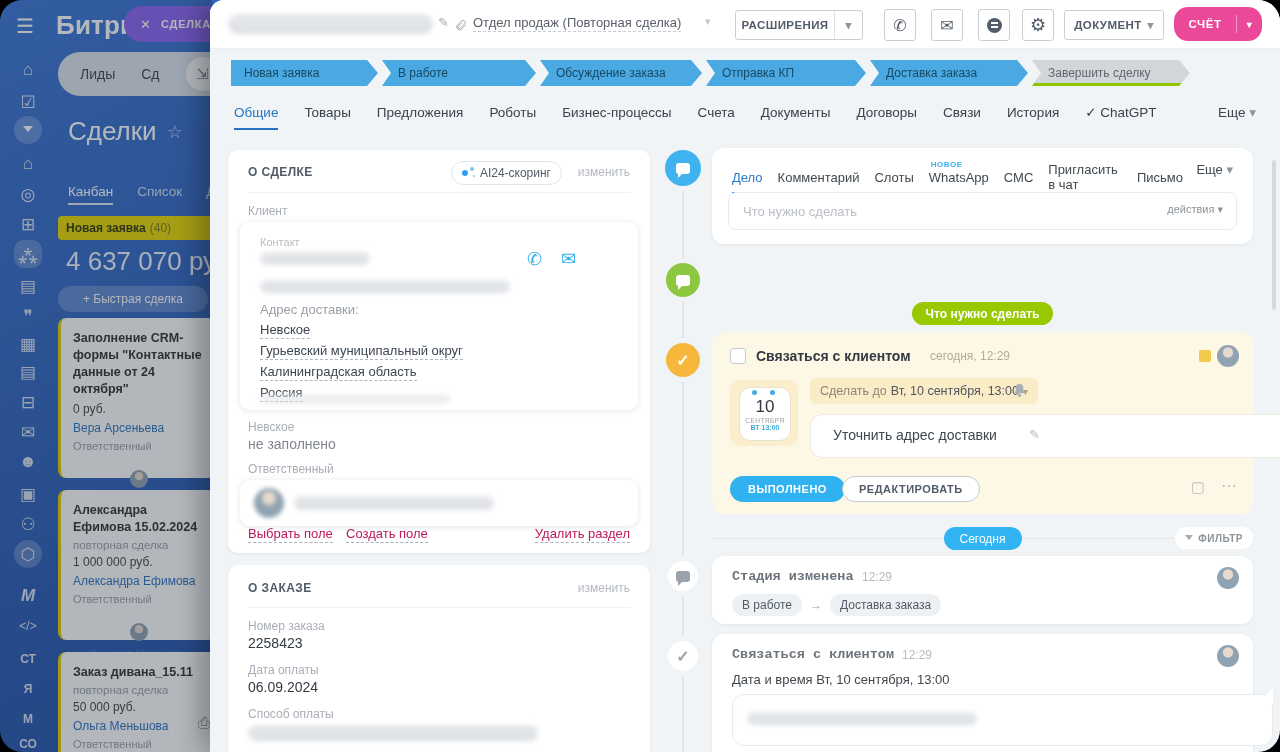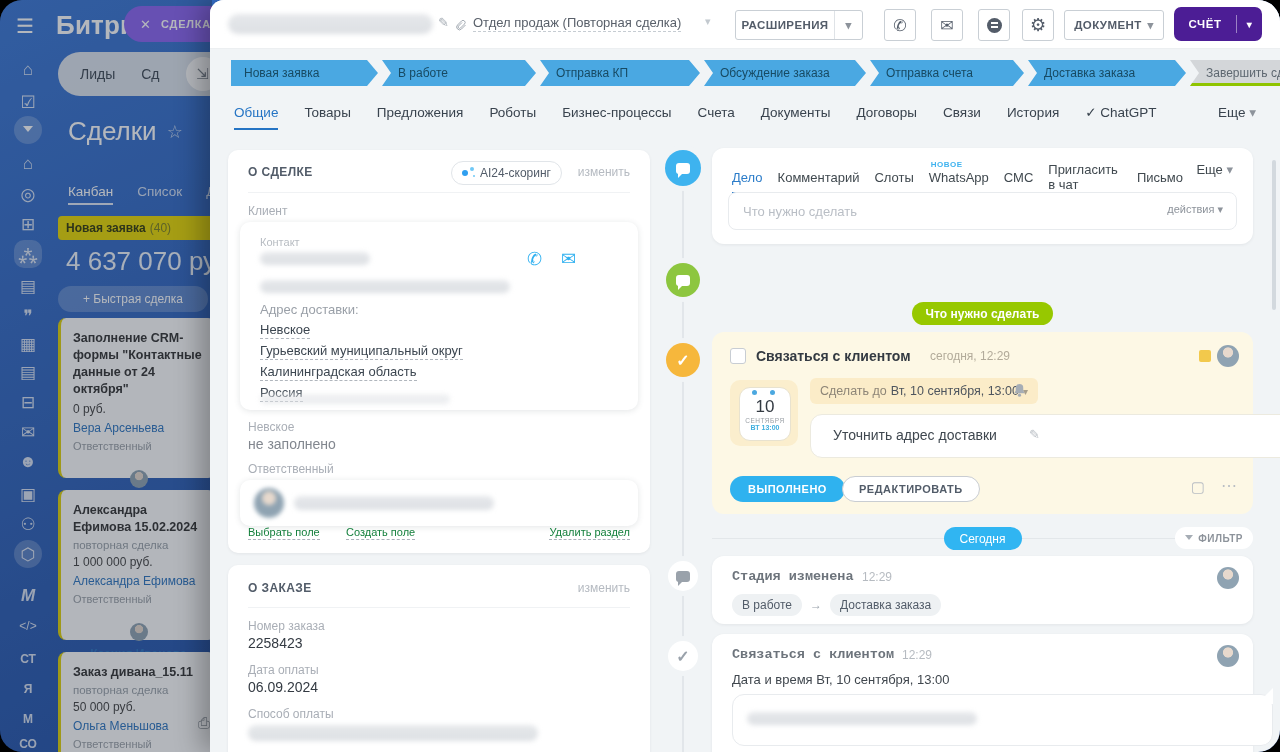--- a/index.html
+++ b/index.html
@@ -43,40 +43,40 @@
          border-radius:14px 0 0 0;box-shadow:-10px 0 26px rgba(0,0,0,.28);}
   .topbar{position:absolute;left:0;top:0;width:1070px;height:48px;background:#fff;border-radius:14px 0 0 0;
           border-bottom:1px solid #eceff1;}
   .blur{background:linear-gradient(#e6e8eb,#dde0e4);border-radius:99px;filter:blur(2.5px);}
   .cat{font-size:13px;color:#59606a;border-bottom:1px dashed #c6ccd2;padding-bottom:1px;}
   .btn{border:1px solid #c9cfd5;border-radius:3px;background:#fff;color:#535c69;font-size:11.5px;font-weight:bold;
        letter-spacing:.4px;display:flex;align-items:center;justify-content:center;box-sizing:border-box;}
   .btn .sep{width:1px;align-self:stretch;background:#dfe3e7;margin:0 0;}
   .icbtn{width:32px;height:32px;border:1px solid #c9cfd5;border-radius:3px;background:#fff;color:#535c69;
          display:flex;align-items:center;justify-content:center;font-size:16px;box-sizing:border-box;}
-  .btn-invoice{background:#4c1d95;border:none;color:#fff;border-radius:7px;font-weight:bold;font-size:11.5px;
+  .btn-invoice{background:#ec4899;border:none;color:#fff;border-radius:14px;font-weight:bold;font-size:11.5px;
                letter-spacing:.6px;display:flex;align-items:center;box-sizing:border-box;}
   .chatic{width:15px;height:15px;border-radius:50%;background:#535c69;position:relative;}
   .chatic::before{content:"";position:absolute;left:4px;right:4px;top:4px;height:2px;background:#fff;box-shadow:0 4px 0 #fff;}
   .chatic.blue{background:#2fb0f0;width:18px;height:18px;}
   .chatic.blue::before{left:5px;right:5px;top:5px;box-shadow:0 4.5px 0 #fff;}
   .stage{height:26px;display:flex;align-items:center;padding:0 10px 0 16px;background:#4aa8e2;color:#174a63;
          font-size:12px;clip-path:polygon(0 0,calc(100% - 11px) 0,100% 50%,calc(100% - 11px) 100%,0 100%,9px 50%);}
   .stage.first{clip-path:polygon(3px 0,calc(100% - 11px) 0,100% 50%,calc(100% - 11px) 100%,3px 100%);border-radius:3px;}
   .stage.last{background:#d3d6d9;color:#5d6770;box-shadow:inset 0 -3px 0 #8fc400;}
   .mtabs{display:flex;gap:26px;font-size:13.5px;color:#39434e;align-items:center;}
   .mtabs .act{color:#2574c4;border-bottom:2px solid #2574c4;padding-bottom:8px;margin-bottom:-10px;}
   .card{background:#fff;border-radius:10px;box-shadow:0 1px 3px rgba(60,70,80,.08);}
   .sechdr{font-size:12px;font-weight:bold;color:#525c69;letter-spacing:.4px;}
   .editlnk{font-size:12px;color:#b5bac1;}
   .lbl{font-size:12px;color:#a9aeb6;}
   .val{font-size:14px;color:#333a42;}
   .inner{background:#fff;border-radius:10px;box-shadow:0 1px 6px rgba(60,70,80,.14);}
   .adlink{font-size:13px;color:#3c4650;border-bottom:1px dashed #b0b6bd;display:inline-block;padding-bottom:1px;}
-  .flink{font-size:11px;color:#15803d;border-bottom:1px dashed #aab1b9;display:inline-block;padding-bottom:1px;}
+  .flink{font-size:13px;color:#be185d;border-bottom:1px dashed #aab1b9;display:inline-block;padding-bottom:1px;}
   .scorepill{display:flex;align-items:center;gap:6px;border:1px solid #e1e5e9;border-radius:12px;height:22px;padding:0 10px;
              font-size:12px;color:#525c69;background:#fff;}
   .dots{width:12px;height:12px;position:relative;}
   .dots::before{content:"";position:absolute;left:0;top:3px;width:6px;height:6px;border-radius:50%;background:#2f9ff0;}
   .dots::after{content:"";position:absolute;right:0;top:0;width:4px;height:4px;border-radius:50%;background:#6fc8f6;
                box-shadow:2px 7px 0 -1px #6fc8f6;}
   
   .rail{position:absolute;width:2px;background:#e2e6ea;}
   .ric{position:absolute;border-radius:50%;display:flex;align-items:center;justify-content:center;box-shadow:0 0 0 5px #f1f4f6;}
   .bub{width:14px;height:11px;background:#fff;border-radius:3px;position:relative;}
@@ -246,23 +246,22 @@
     </div>
     <div class="a btn-invoice" style="left:964px;top:7px;width:88px;height:34px;">
       <span style="flex:1;text-align:center;">СЧЁТ</span>
       <span style="width:1px;height:18px;background:rgba(255,255,255,.45);"></span>
       <span style="width:25px;text-align:center;font-size:10px;">▾</span>
     </div>
 
     <div class="a" style="left:18px;top:60px;display:flex;gap:4px;">
       <div class="stage first" style="width:124px;">Новая заявка</div>
       <div class="stage" style="width:128px;">В работе</div>
+      <div class="stage" style="width:136px;">Обсуждение заказа</div>
       <div class="stage" style="width:134px;">Отправка КП</div>
-      <div class="stage" style="width:136px;">Обсуждение заказа</div>
-      <div class="stage" style="width:128px;">Отправка счета</div>
       <div class="stage" style="width:132px;">Доставка заказа</div>
       <div class="stage last" style="width:132px;">Завершить сделку</div>
     </div>
 
     <div class="a mtabs" style="left:24px;top:104px;">
       <span class="act">Общие</span>
       <span>Товары</span>
       <span>Предложения</span>
       <span>Роботы</span>
       <span>Бизнес-процессы</span>

